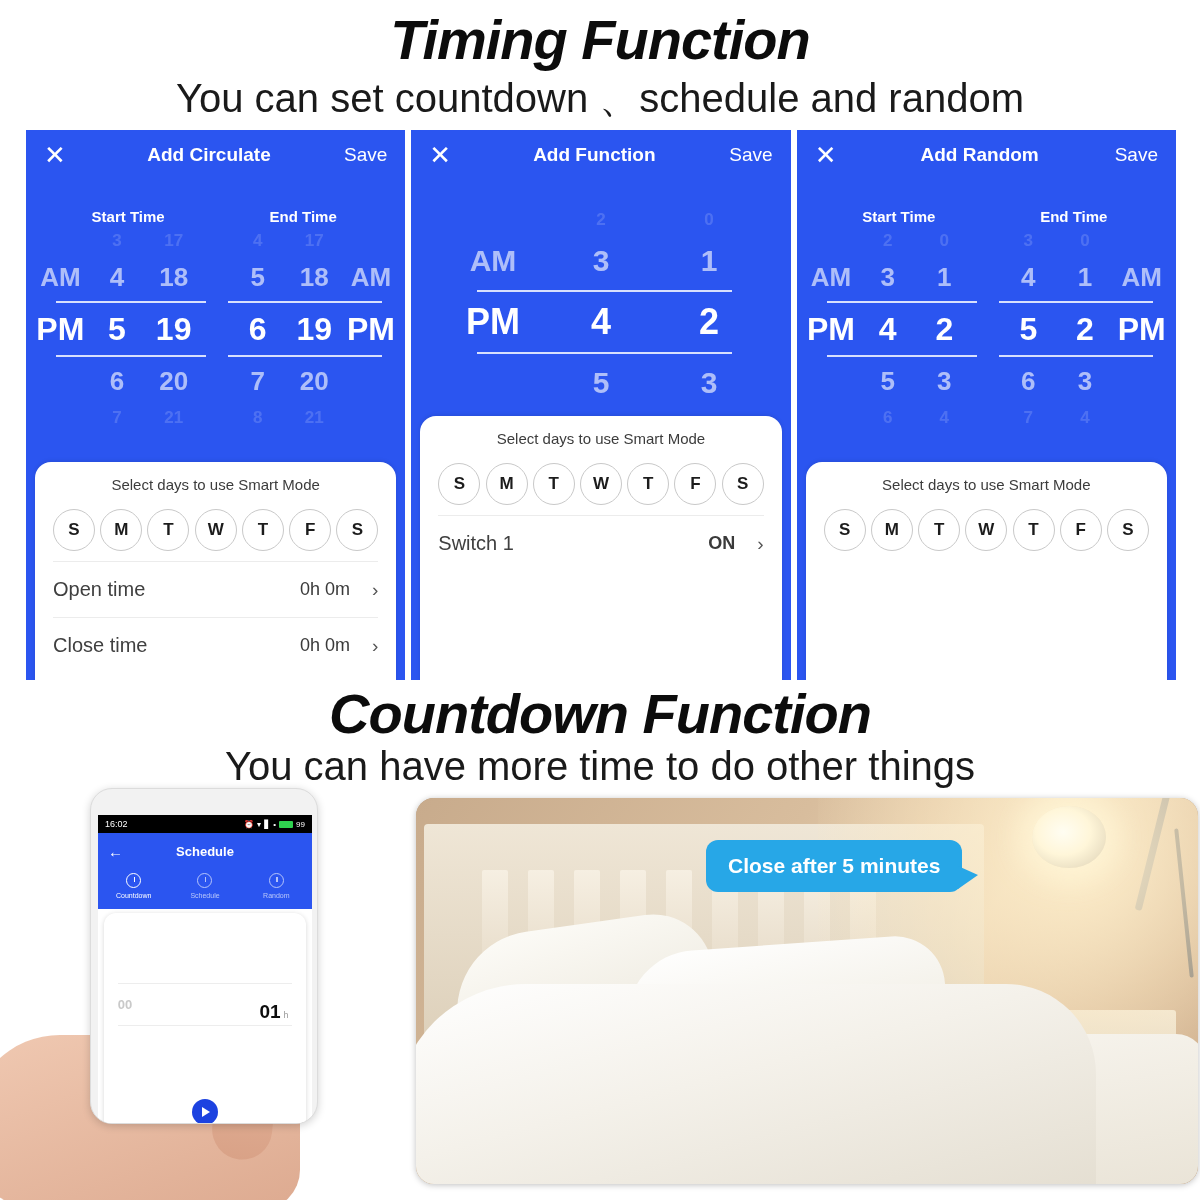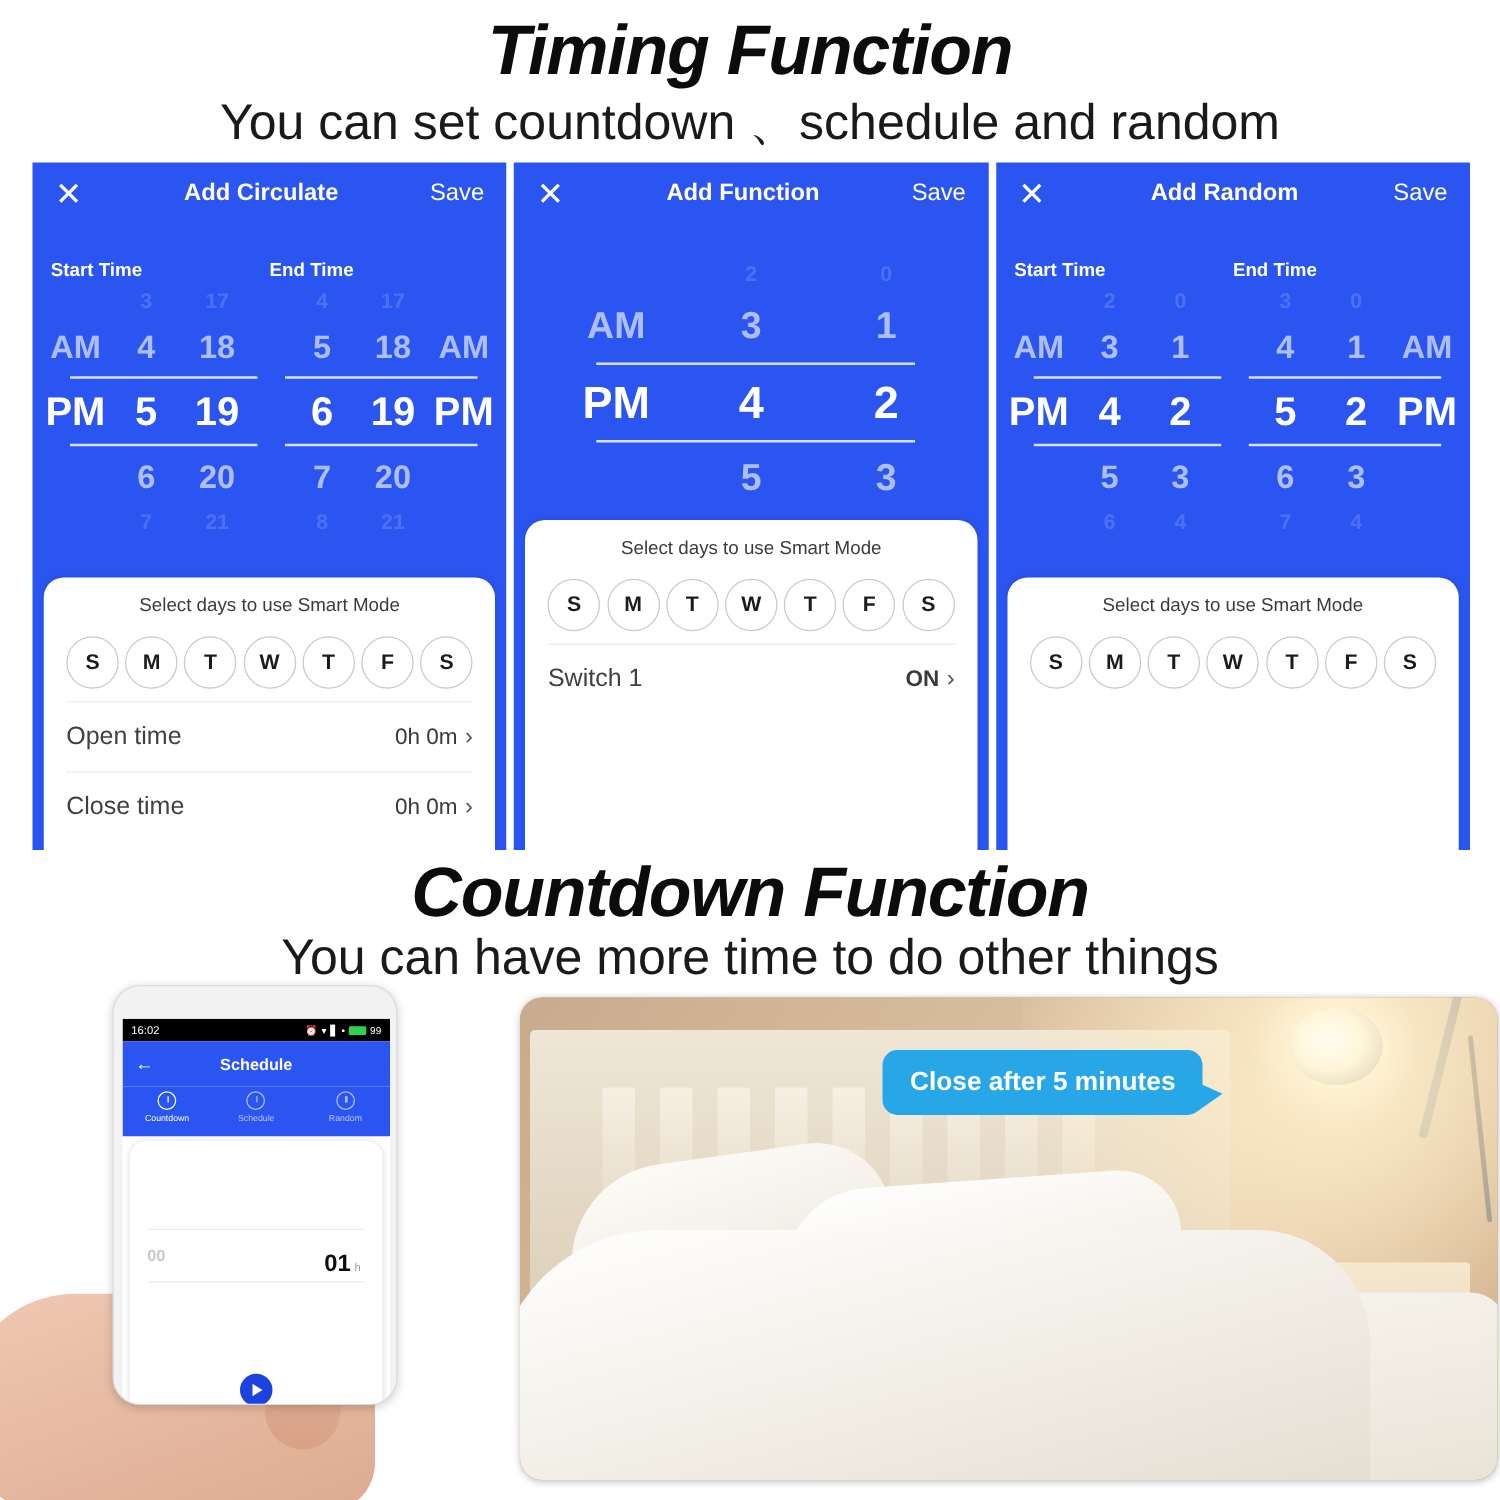--- a/index.html
+++ b/index.html
@@ -82,21 +82,21 @@
 
   
   .picker-heads {
     display: flex;
     justify-content: center;
     color: #ffffff;
     font-size: 15px;
     font-weight: bold;
     margin-top: 28px;
   }
-  .picker-heads .ph { width: 108px; text-align: left; }
+  .picker-heads .ph { width: 108px; text-align: center; }
 
   
   .picker-wrap {
     position: relative;
     margin-top: 4px;
     padding: 0 6px;
   }
   .pcell {
     color: #ffffff;
     text-align: center;
@@ -167,21 +167,21 @@
   .sheet-row {
     display: flex;
     align-items: center;
     justify-content: space-between;
     height: 56px;
     border-top: 1px solid #ececec;
     cursor: pointer;
   }
   .sheet-row.first { border-top: 1px solid #ececec; }
   .row-label { font-size: 20px; color: #404040; }
-  .row-value { font-size: 18px; color: #3a3a3a; display: flex; align-items: center; gap: 6px; }
+  .row-value { font-size: 18px; color: #3a3a3a; display: flex; align-items: center; gap: 22px; }
   .chev { font-size: 19px; color: #555; }
 
   
   #phone {
     position: absolute;
     left: 0px; top: 780px;
     width: 380px; height: 420px;
   }
   #hand {
     position: absolute;

